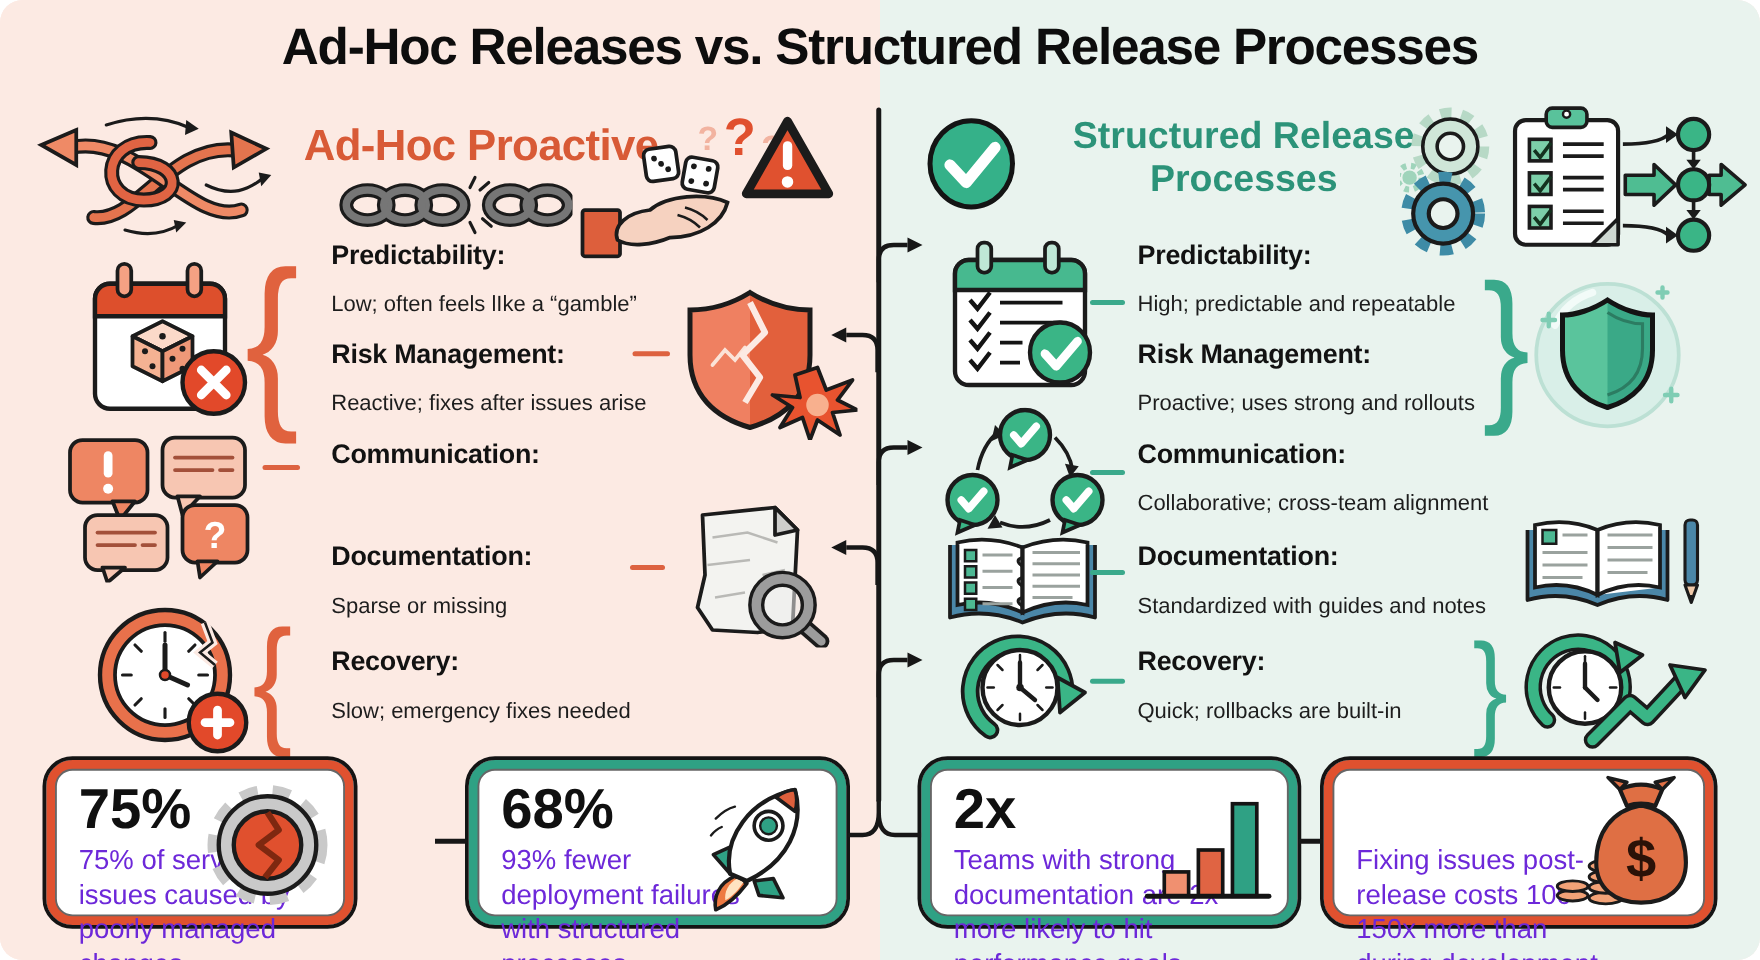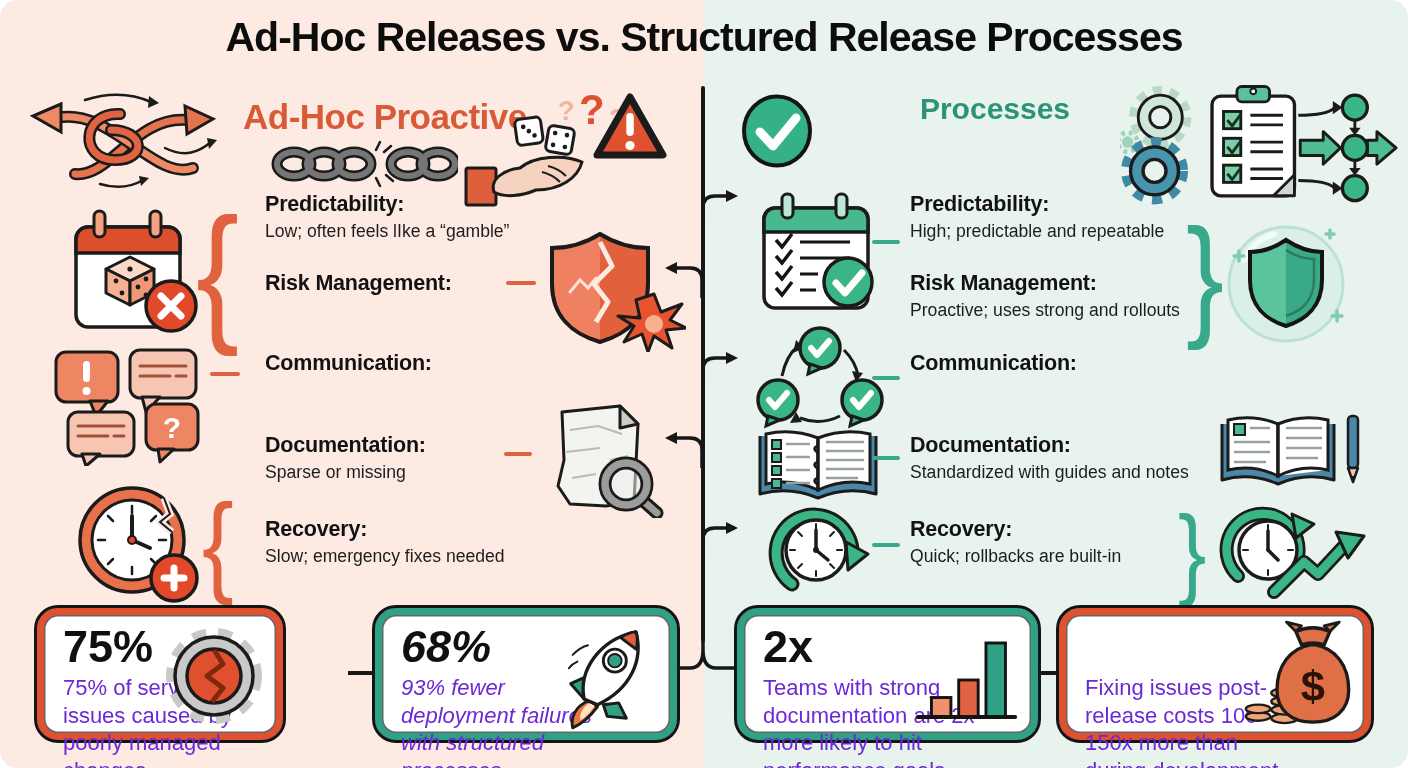--- a/index.html
+++ b/index.html
@@ -15,21 +15,21 @@
   #title{
     position:absolute;left:0;top:14px;width:100%;text-align:center;
     font-size:41px;font-weight:800;letter-spacing:-1px;color:#0d0d0d;
   }
   .col-heading{position:absolute;font-weight:800;line-height:1.05;}
   #left-heading{left:243px;top:99px;font-size:35px;color:#d85a36;letter-spacing:-0.5px;}
   #right-heading{left:828px;top:92px;width:334px;font-size:30px;color:#2c9379;text-align:center;line-height:1.15;}
   .qmarks span{font-weight:800;}
   .item{position:absolute;}
   .item .label{font-size:21.5px;font-weight:800;color:#121212;letter-spacing:-0.2px;}
-  .item .desc{font-size:17.6px;color:#1d1d1d;margin-top:4px;white-space:nowrap;}
+  .item .desc{font-size:17.6px;color:#1d1d1d;margin-top:16px;white-space:nowrap;}
   .dash{position:absolute;height:4px;border-radius:2px;}
   .dash.orange{background:#dd6240;}
   .dash.green{background:#3aa98b;}
   .brace{position:absolute;line-height:0.78;font-weight:400;transform:scaleX(0.85);transform-origin:left top;user-select:none;}
   .brace.orange{color:#e0623e;}
   .brace.green{color:#3aa98b;}
   #divider{position:absolute;left:701px;top:86px;width:3.5px;height:556px;background:#171717;border-radius:2px;}
   .connector{position:absolute;height:3.5px;background:#171717;top:671px;}
   .stat{
     position:absolute;top:605px;height:138px;background:#fff;
@@ -239,20 +239,21 @@
   <div class="dash orange" style="left:506px;top:281px;width:30px;"></div>
   <div class="dash orange" style="left:210px;top:372px;width:30px;"></div>
   <div class="dash orange" style="left:504px;top:452px;width:28px;"></div>
 
   <div class="item" style="left:265px;top:192px;">
     <div class="label">Predictability:</div>
     <div class="desc">Low; often feels lIke a “gamble”</div>
   </div>
   <div class="item" style="left:265px;top:271px;">
     <div class="label">Risk Management:</div>
+    <div class="desc">Reactive; fixes after issues arise</div>
   </div>
   <div class="item" style="left:265px;top:351px;">
     <div class="label">Communication:</div>
   </div>
   <div class="item" style="left:265px;top:433px;">
     <div class="label">Documentation:</div>
     <div class="desc">Sparse or missing</div>
   </div>
   <div class="item" style="left:265px;top:517px;">
     <div class="label">Recovery:</div>
@@ -292,20 +293,21 @@
   </span>
 
   <span class="abs" style="left:740px;top:94px;">
     <svg width="74" height="74" viewBox="0 0 74 74">
       <ellipse cx="37" cy="37" rx="33" ry="34.5" fill="#35b189" stroke="#141414" stroke-width="4"></ellipse>
       <path d="M20,38 L33,52 L56,24" fill="none" stroke="#fff" stroke-width="9" stroke-linecap="round" stroke-linejoin="round"></path>
     </svg>
   </span>
 
   <div id="right-heading" class="col-heading">
+    <div>Structured Release</div>
     <div>Processes</div>
   </div>
 
   <span class="abs" style="left:1120px;top:84px;">
     <svg width="278" height="122" viewBox="0 0 290 122">
       <g transform="translate(8,58)">
           <circle r="10" fill="none" stroke="#9fd4bb" stroke-width="5" stroke-dasharray="4 4"></circle>
           <circle r="6" fill="#9fd4bb"></circle>
         </g>
       <g transform="translate(42,32)">
@@ -470,20 +472,21 @@
   <div class="item" style="left:910px;top:192px;">
     <div class="label">Predictability:</div>
     <div class="desc">High; predictable and repeatable</div>
   </div>
   <div class="item" style="left:910px;top:271px;">
     <div class="label">Risk Management:</div>
     <div class="desc">Proactive; uses strong and rollouts</div>
   </div>
   <div class="item" style="left:910px;top:351px;">
     <div class="label">Communication:</div>
+    <div class="desc">Collaborative; cross-team alignment</div>
   </div>
   <div class="item" style="left:910px;top:433px;">
     <div class="label">Documentation:</div>
     <div class="desc">Standardized with guides and notes</div>
   </div>
   <div class="item" style="left:910px;top:517px;">
     <div class="label">Recovery:</div>
     <div class="desc">Quick; rollbacks are built-in</div>
   </div>
 
@@ -557,21 +560,21 @@
     <span class="sicon" style="right:16px;top:16px;">
       <svg width="105" height="105" viewBox="0 0 105 105">
         <circle cx="52" cy="52" r="40" fill="none" stroke="#c9c9c9" stroke-width="16" stroke-dasharray="13 11"></circle>
         <circle cx="52" cy="52" r="39" fill="#c9c9c9" stroke="#1b1b1b" stroke-width="3.5"></circle>
         <circle cx="52" cy="52" r="27" fill="#e0502e" stroke="#1b1b1b" stroke-width="3.5"></circle>
         <polyline points="52,26 61,40 45,52 61,64 50,78" fill="none" stroke="#7e2810" stroke-width="5" stroke-linejoin="round"></polyline>
       </svg>
     </span>
   </div>
 
-  <div class="stat stat--green" style="left:372px;width:308px;font-style:italic;">
+  <div class="stat stat--green" style="left:372px;width:308px;">
     <div class="value">68%</div>
     <div class="sdesc" style="width:192px;">93% fewer deployment failures with structured processes</div>
     <span class="sicon" style="right:18px;top:12px;">
       <svg width="96" height="112" viewBox="0 0 100 116">
         <path d="M30,56 L8,66 L22,82 L34,76 Z" fill="#2fa184" stroke="#1b1b1b" stroke-width="3" stroke-linejoin="round"></path>
         <path d="M58,86 L66,102 L46,100 L42,88 Z" fill="#2fa184" stroke="#1b1b1b" stroke-width="3" stroke-linejoin="round"></path>
         <path d="M26,84 C12,90 8,102 10,112 C20,108 30,98 36,90 Z" fill="#ee7a42" stroke="#1b1b1b" stroke-width="3" stroke-linejoin="round"></path>
         <path d="M28,86 C20,90 17,98 18,104 C24,101 30,94 33,89 Z" fill="#ffe3c2"></path>
         <path d="M22,82 C16,52 38,20 76,12 C84,42 70,72 36,88 Z" fill="#fff" stroke="#1b1b1b" stroke-width="3.5" stroke-linejoin="round"></path>
         <path d="M60,18 C66,14 72,12 76,12 C78,18 78,24 76,30 Z" fill="#dd5f3c" stroke="#1b1b1b" stroke-width="3" stroke-linejoin="round"></path>

